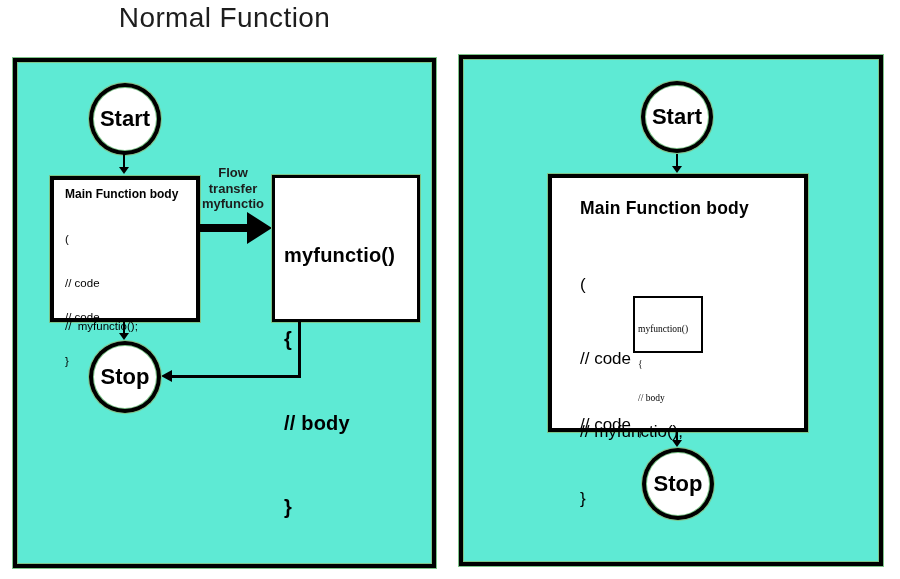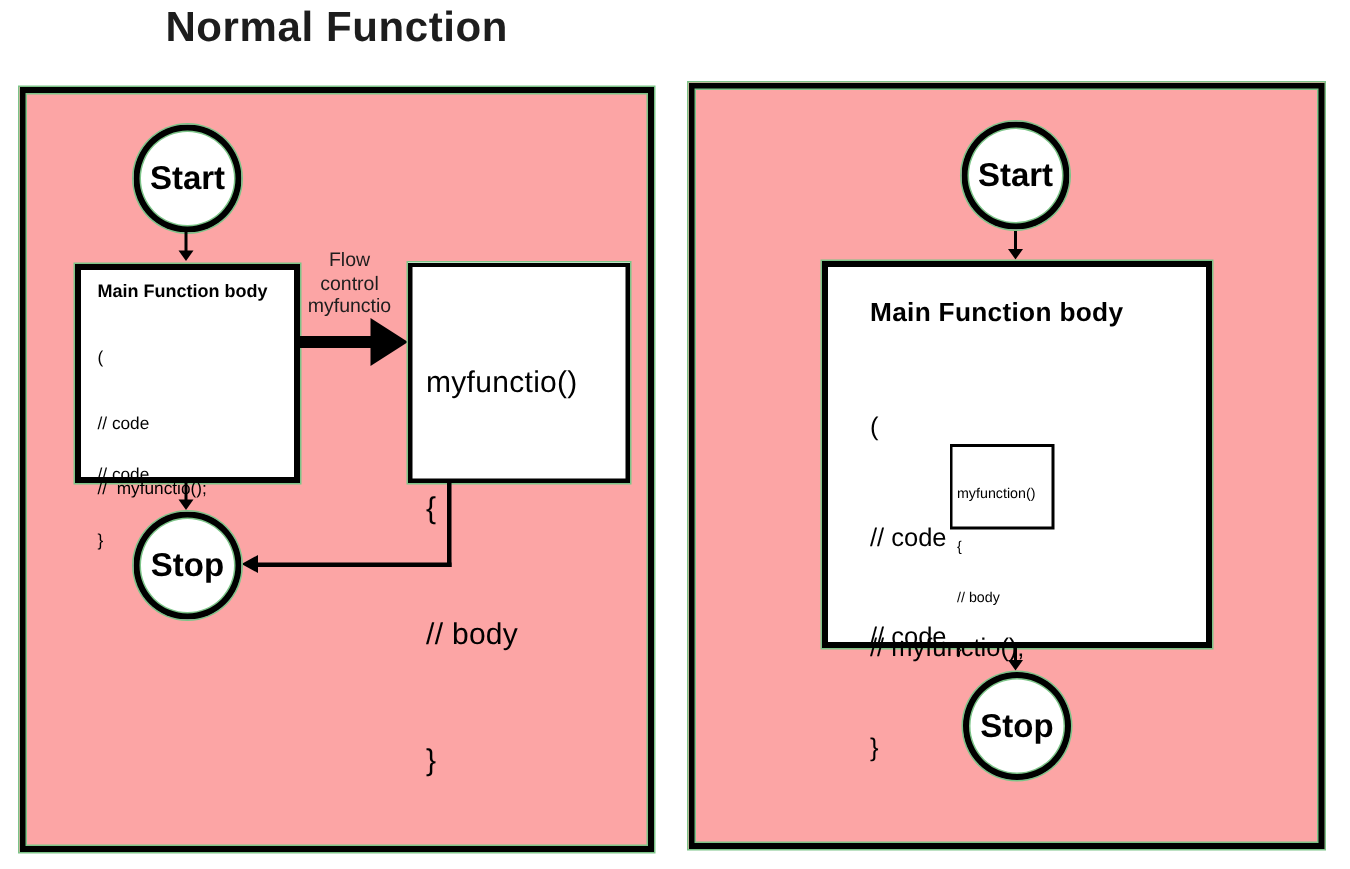--- a/index.html
+++ b/index.html
@@ -6,24 +6,24 @@
     --ink:#000000;
     --title:#1d1d1d;
     --green:#7cc488;
   }
   *{margin:0;padding:0;box-sizing:border-box;}
   html,body{width:900px;height:579px;background:#ffffff;overflow:hidden;
     font-family:"Liberation Sans", sans-serif;}
   .stage{position:relative;width:900px;height:579px;background:#fff;}
 
   .panel-title{position:absolute;top:2px;text-align:center;
-    font-size:28px;font-weight:700;color:var(--title);letter-spacing:.4px;}
+    font-size:28px;font-weight:400;color:var(--title);letter-spacing:.4px;}
 
   
-  .panel{position:absolute;background:#fca5a5;
+  .panel{position:absolute;background:#5eead4;
     box-shadow: inset 0 0 0 4px var(--ink), inset 0 0 0 5px var(--green), 0 0 0 1px var(--green);}
 
   .ring{position:absolute;border-radius:50%;background:#fff;
     box-shadow: inset 0 0 0 4px var(--ink), inset 0 0 0 5px var(--green), 0 0 0 1px var(--green);
     display:flex;align-items:center;justify-content:center;
     font-weight:700;font-size:22px;color:var(--ink);}
 
   .box{position:absolute;background:#fff;
     box-shadow: inset 0 0 0 4px var(--ink), 0 0 0 1px var(--green);}
   .box.thin{box-shadow: inset 0 0 0 3px var(--ink), 0 0 0 1px var(--green);}
@@ -40,21 +40,21 @@
     border-top:16px solid transparent;border-bottom:16px solid transparent;
     border-left:25px solid var(--ink);}
 
   .code{position:absolute;color:var(--ink);white-space:pre;}
   .code-sm{font-size:11.5px;line-height:14.5px;}
   .code-lg{font-size:20px;line-height:28px;letter-spacing:.2px;}
   .code-md{font-size:17px;line-height:24.5px;}
   .code-xs{font-size:9.5px;line-height:11.5px;}
   .heading-sm{font-size:12px;font-weight:700;}
   .heading-md{font-size:17.5px;font-weight:700;letter-spacing:.2px;}
-  .flow-label{position:absolute;text-align:center;font-size:13px;font-weight:400;
+  .flow-label{position:absolute;text-align:center;font-size:13px;font-weight:700;
     line-height:15.5px;color:var(--title);}
 </style>
 </head>
 <body>
 
 <div class="stage">
 
   <div class="panel-title" style="left:13px;width:423px;">Normal Function</div>
 
   <div class="panel" style="left:13px;top:58px;width:423px;height:510px;">
@@ -73,28 +73,28 @@
         <div>//  myfunctio();</div>
       </div>
       <div class="code code-sm" style="left:15px;top:105px;">
         <div>// code</div>
         <div>}</div>
       </div>
     </div>
 
     <div class="flow-label" style="left:170px;top:107px;width:100px;">
       <div>Flow</div>
-      <div>control</div>
+      <div>transfer</div>
       <div>myfunctio</div>
     </div>
 
     <div class="hline" style="left:187px;top:166px;width:48px;height:8px;"></div>
     <div class="big-head" style="left:234px;top:154px;"></div>
 
-    <div class="box thin" style="left:259px;top:117px;width:148px;height:147px;">
+    <div class="box thin" style="left:259px;top:117px;width:148px;height:147px;font-weight:bold;">
       <div class="code code-lg" style="left:12px;top:10px;">
         <div>myfunctio()</div>
         <div>{</div>
         <div>// body</div>
         <div>}</div>
       </div>
     </div>
 
     <div class="vline" style="left:285px;top:264px;width:3px;height:56px;"></div>
     <div class="hline" style="left:158px;top:317px;width:130px;height:3px;"></div>
@@ -119,21 +119,21 @@
 
     <div class="box" style="left:89px;top:119px;width:260px;height:258px;">
       <div class="code heading-md" style="left:32px;top:24px;">Main Function body</div>
       <div class="code code-md" style="left:32px;top:50px;">
         <div>(</div>
         <div>// code</div>
         <div>// myfunctio();</div>
       </div>
 
       <div class="box hairline" style="left:85px;top:122px;width:70px;height:57px;">
-        <div class="code code-xs" style="left:5px;top:5px;">
+        <div class="code code-xs" style="left:5px;top:5px;font-family:Liberation Serif, serif;">
           <div>myfunction()</div>
           <div>{</div>
           <div>// body</div>
           <div>}</div>
         </div>
       </div>
 
       <div class="code code-md" style="left:32px;top:190px;">
         <div>// code</div>
         <div>}</div>

